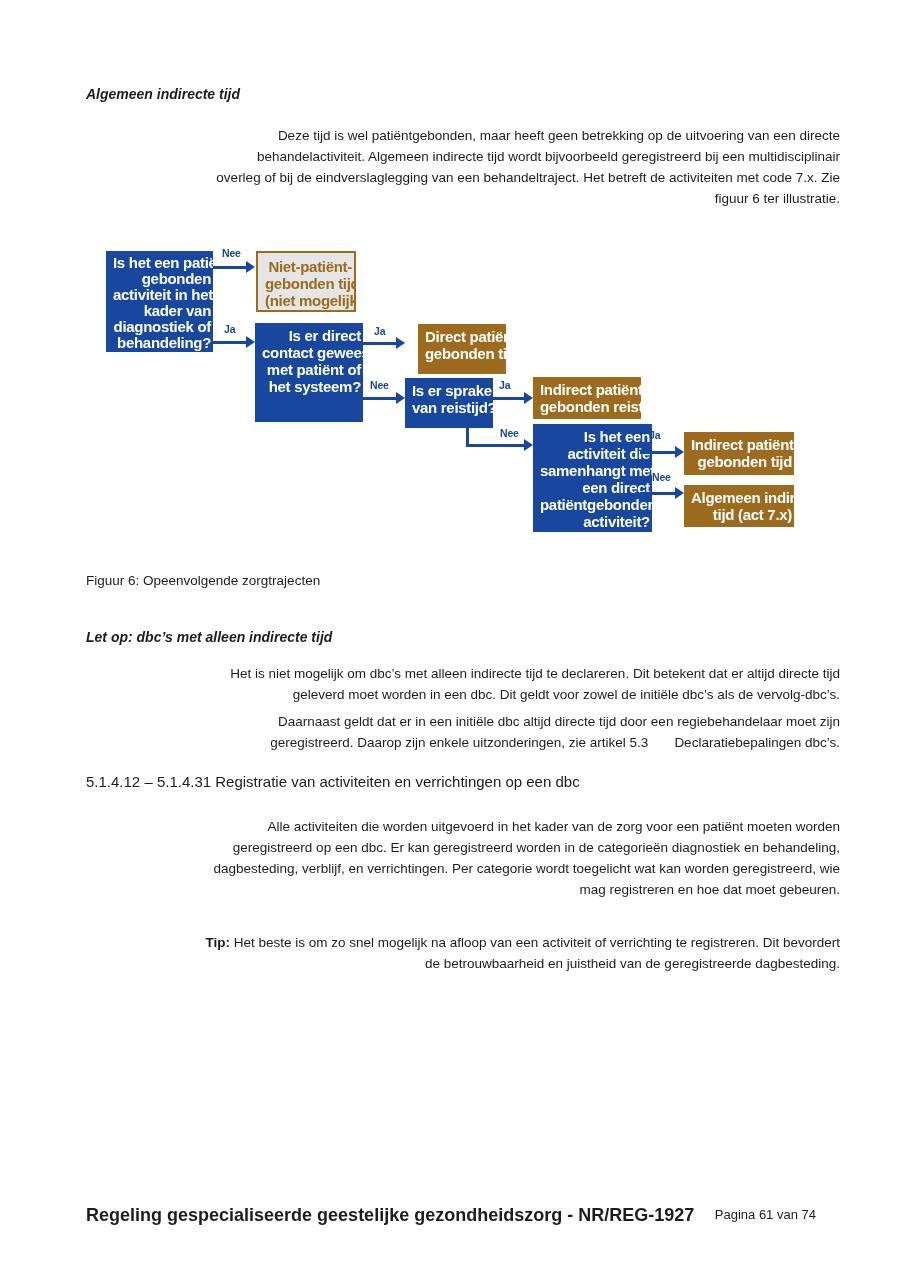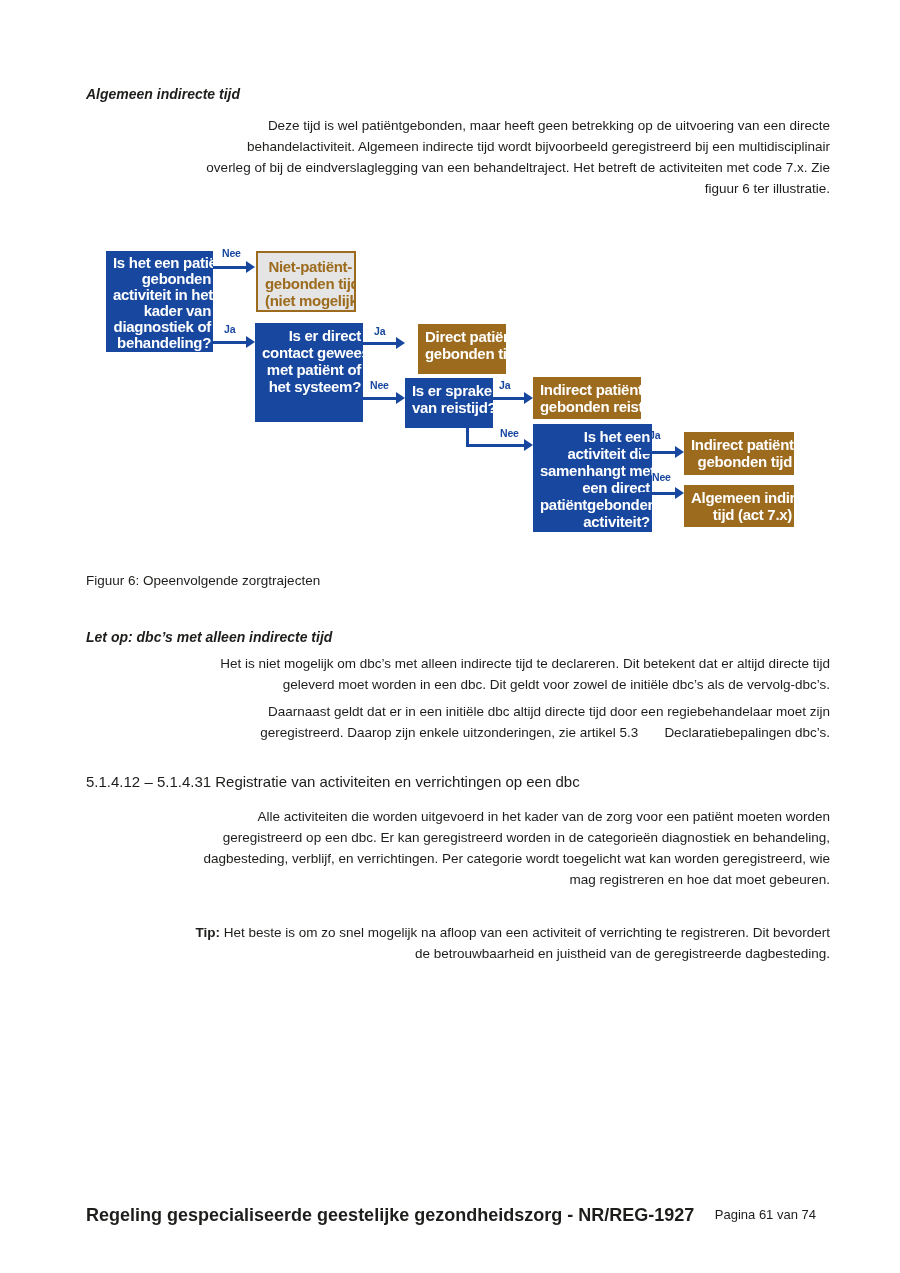--- a/index.html
+++ b/index.html
@@ -2,21 +2,21 @@
 <html style="--flow-blue: #17479e; --flow-brown: #9c6b1d;"><head>
 <meta charset="utf-8">
 <style>
   html,body{margin:0;padding:0;background:#ffffff;}
   .page{
     position:relative;width:900px;height:1273px;background:#ffffff;
     font-family:"Liberation Sans",sans-serif;color:#1d1d1b;overflow:hidden;text-align:right;
   }
   .para{
     position:absolute;left:86px;width:740px;
-    font-size:13.5px;line-height:21px;white-space:pre-line;margin:4px;
+    font-size:13.5px;line-height:21px;white-space:pre-line;margin:14px;
   }
   .h-italic{
     position:absolute;left:86px;margin:0;
     font-size:14px;font-style:italic;font-weight:bold;line-height:18px;
   }
   .h-section{
     position:absolute;left:86px;margin:0;
     font-size:15px;font-weight:normal;line-height:21px;
   }
   .caption{position:absolute;left:86px;margin:0;font-size:13.5px;line-height:21px;}

